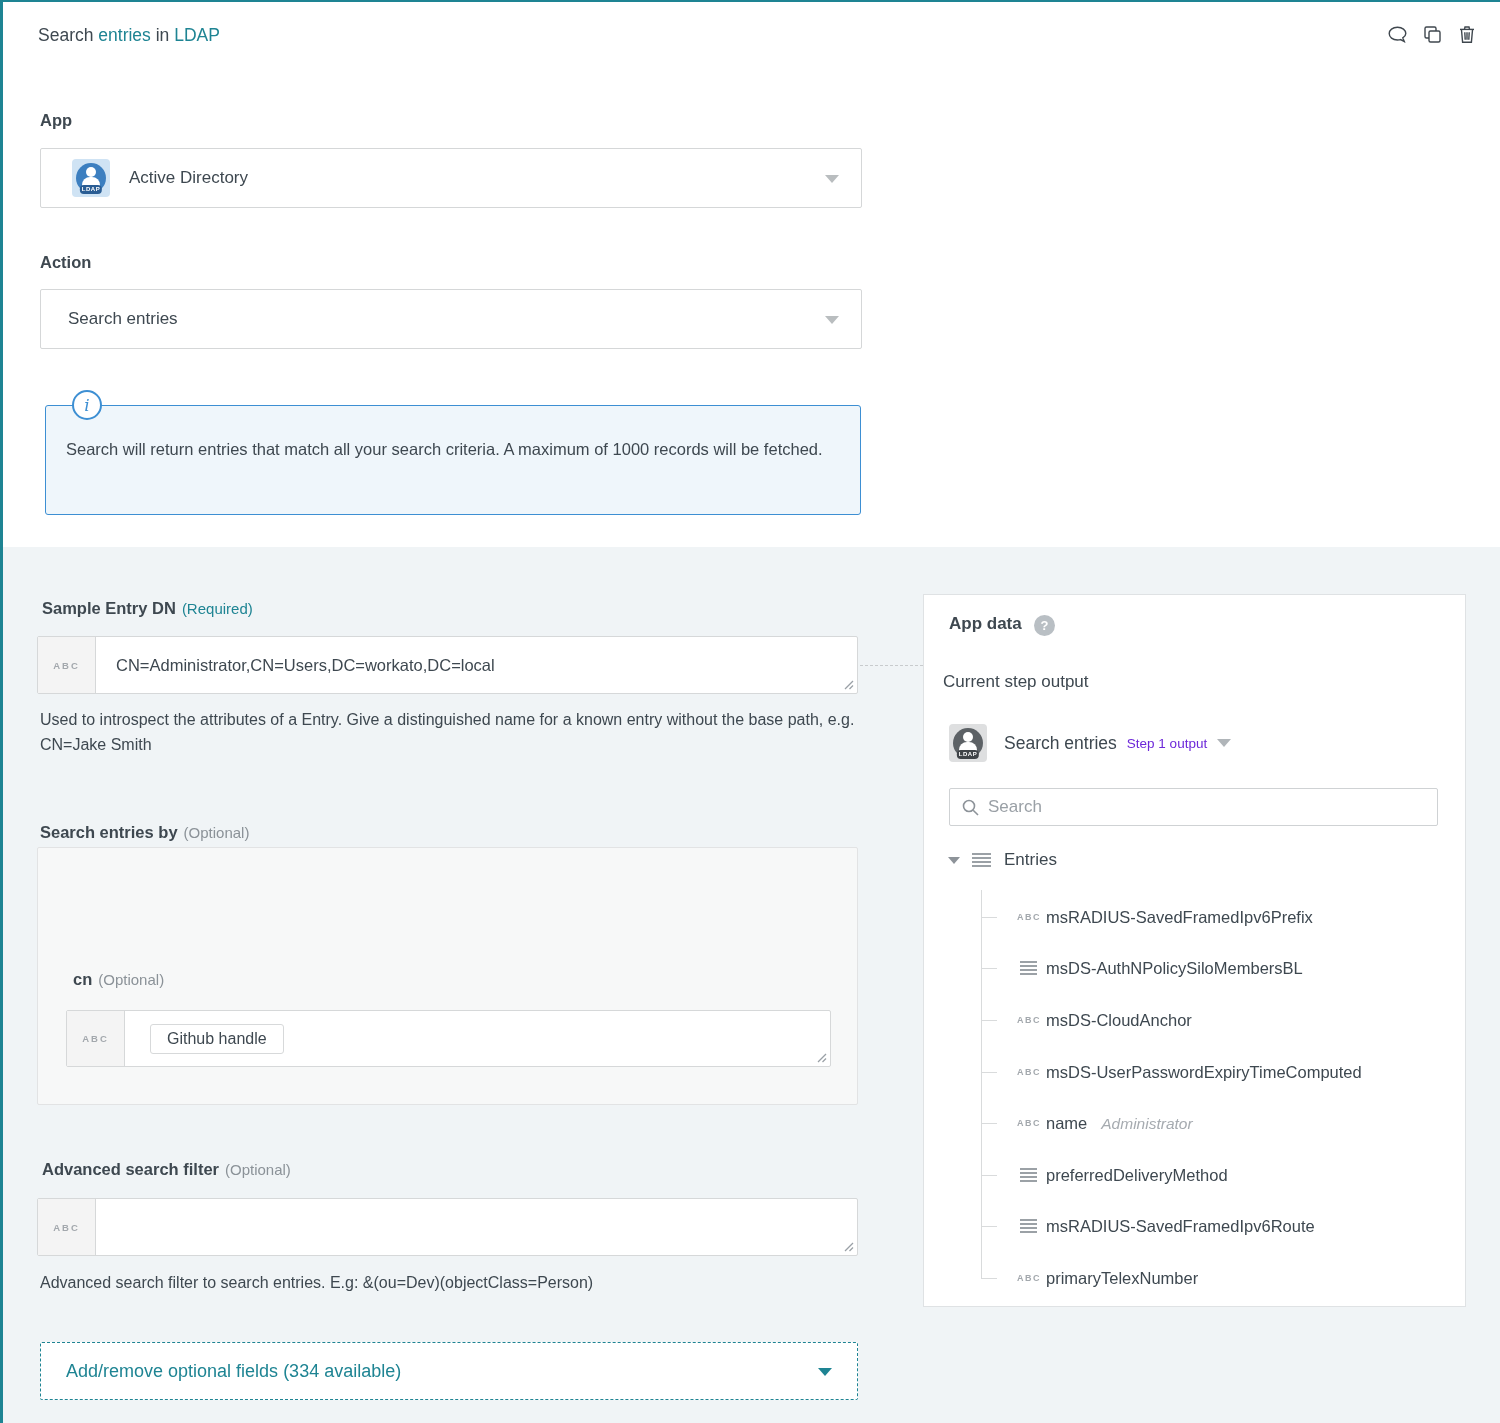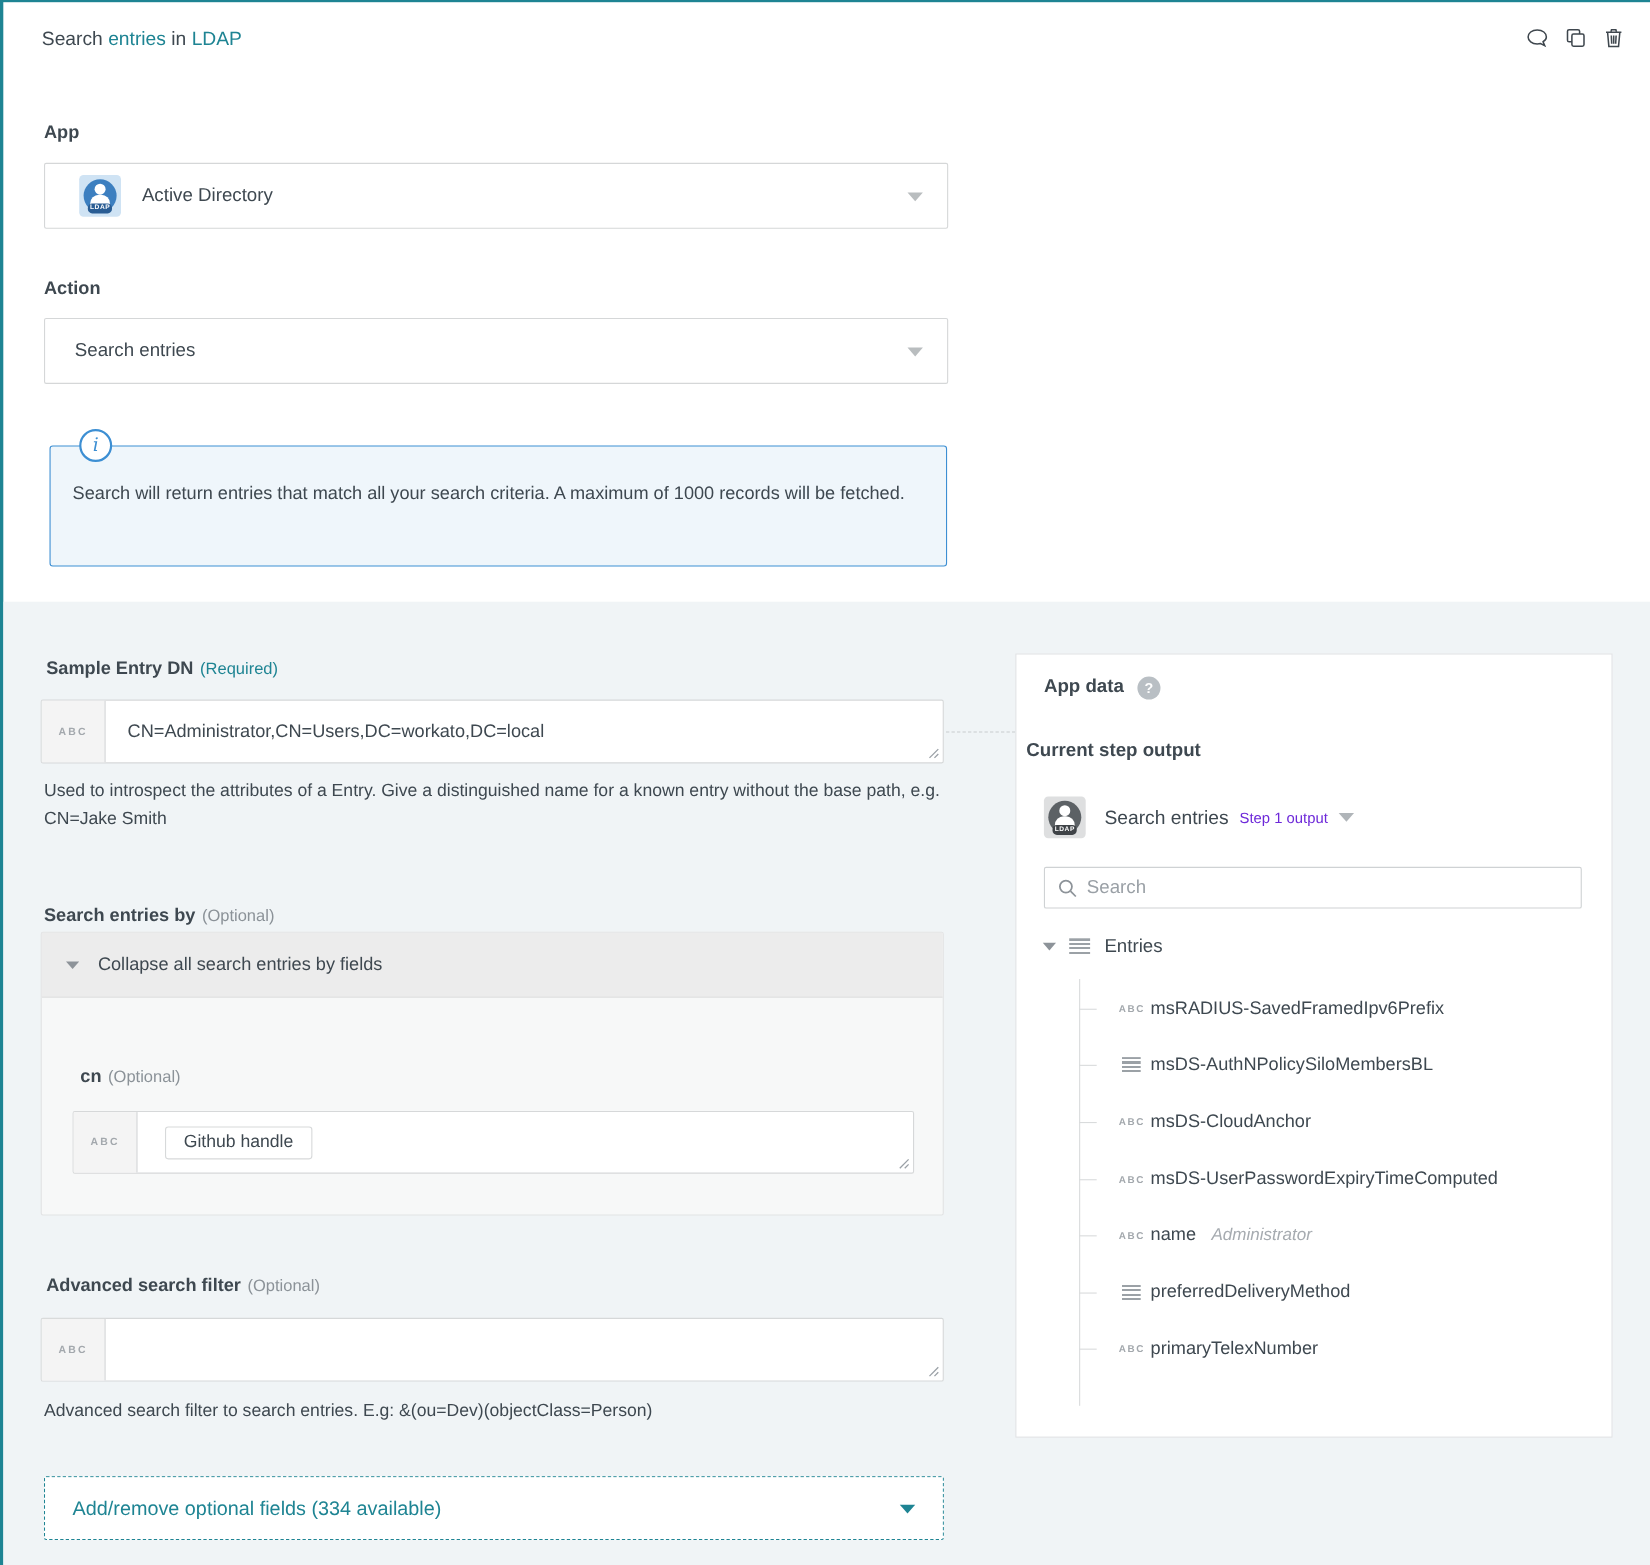--- a/index.html
+++ b/index.html
@@ -115,21 +115,21 @@
   .app-data {
     position:absolute; left:920px; top:47px; width:543px; height:713px;
     background:#fff; border:1px solid #dfe2e4;
   }
   .ad-title { position:absolute; left:25px; top:19px; font-size:17px; font-weight:bold; }
   .q-icon {
     position:absolute; left:110px; top:20px; width:21px; height:21px; border-radius:50%;
     background:#b9bfc4; color:#fff; font-size:13px; font-weight:bold;
     display:flex; align-items:center; justify-content:center;
   }
-  .ad-section { position:absolute; left:9px; top:77px; font-size:17px; font-weight:bold; }
+  .ad-section { position:absolute; left:19px; top:77px; font-size:17px; font-weight:normal; }
   .step-row { position:absolute; left:25px; top:129px; height:38px; display:flex; align-items:center; }
   .step-row .sname { font-size:17.5px; color:#3e4850; margin-left:17px; }
   .step-row .stag { font-size:13.5px; color:#6d28d9; margin-left:10px; }
   .step-row .schev {
     width:0; height:0; border-left:7px solid transparent; border-right:7px solid transparent;
     border-top:8px solid #b0b5b9; margin-left:10px;
   }
   .ad-search {
     position:absolute; left:25px; top:193px; width:489px; height:38px;
     border:1px solid #cfd2d4; border-radius:2px; background:#fff;
@@ -231,24 +231,20 @@
         </svg>
       </span>
     </div>
     <div class="dashed-connector" style="left:857px; top:118px; width:63px;"></div>
     <div class="help-text" style="left:37px; top:160px; width:815px;">Used to introspect the attributes of a Entry. Give a distinguished name for a known entry without the base path, e.g. CN=Jake Smith</div>
 
     <div class="field-label" style="left:37px; top:276px;">
       <span>Search entries by</span><span class="opt-tag">(Optional)</span>
     </div>
     <div class="collapse-panel">
-      <div class="collapse-header">
-        <span class="tri-down-sm"></span>
-        <span class="clabel">Collapse all search entries by fields</span>
-      </div>
       <div class="field-label" style="left:35px; top:122px;">
         <span>cn</span><span class="opt-tag">(Optional)</span>
       </div>
       <div class="input-box" style="left:28px; top:162px; width:765px; height:57px;">
         <span class="type-prefix">ABC</span>
         <span class="pill">Github handle</span>
         <span class="resize-grip">
           <svg width="11" height="11" viewBox="0 0 11 11" stroke="#9aa0a6" stroke-width="1.2">
             <line x1="2" y1="10" x2="10" y2="2"></line>
               <line x1="6.5" y1="10" x2="10" y2="6.5"></line>
@@ -360,20 +356,29 @@
             <span class="ticon">
               <span class="list-glyph" style="margin-left: 3px;"></span>
             </span>
             <span class="tlabel">
               <span class="main">preferredDeliveryMethod</span>
             </span>
           </div>
           <div class="tree-item">
             <span class="tick"></span>
             <span class="ticon">
+              <span class="list-glyph" style="margin-left: 3px;"></span>
+            </span>
+            <span class="tlabel">
+              <span class="main">msRADIUS-SavedFramedIpv6Route</span>
+            </span>
+          </div>
+          <div class="tree-item">
+            <span class="tick"></span>
+            <span class="ticon">
               <span class="abc-glyph">ABC</span>
             </span>
             <span class="tlabel">
               <span class="main">primaryTelexNumber</span>
             </span>
           </div>
         </div>
     </div>
 
   </div>

